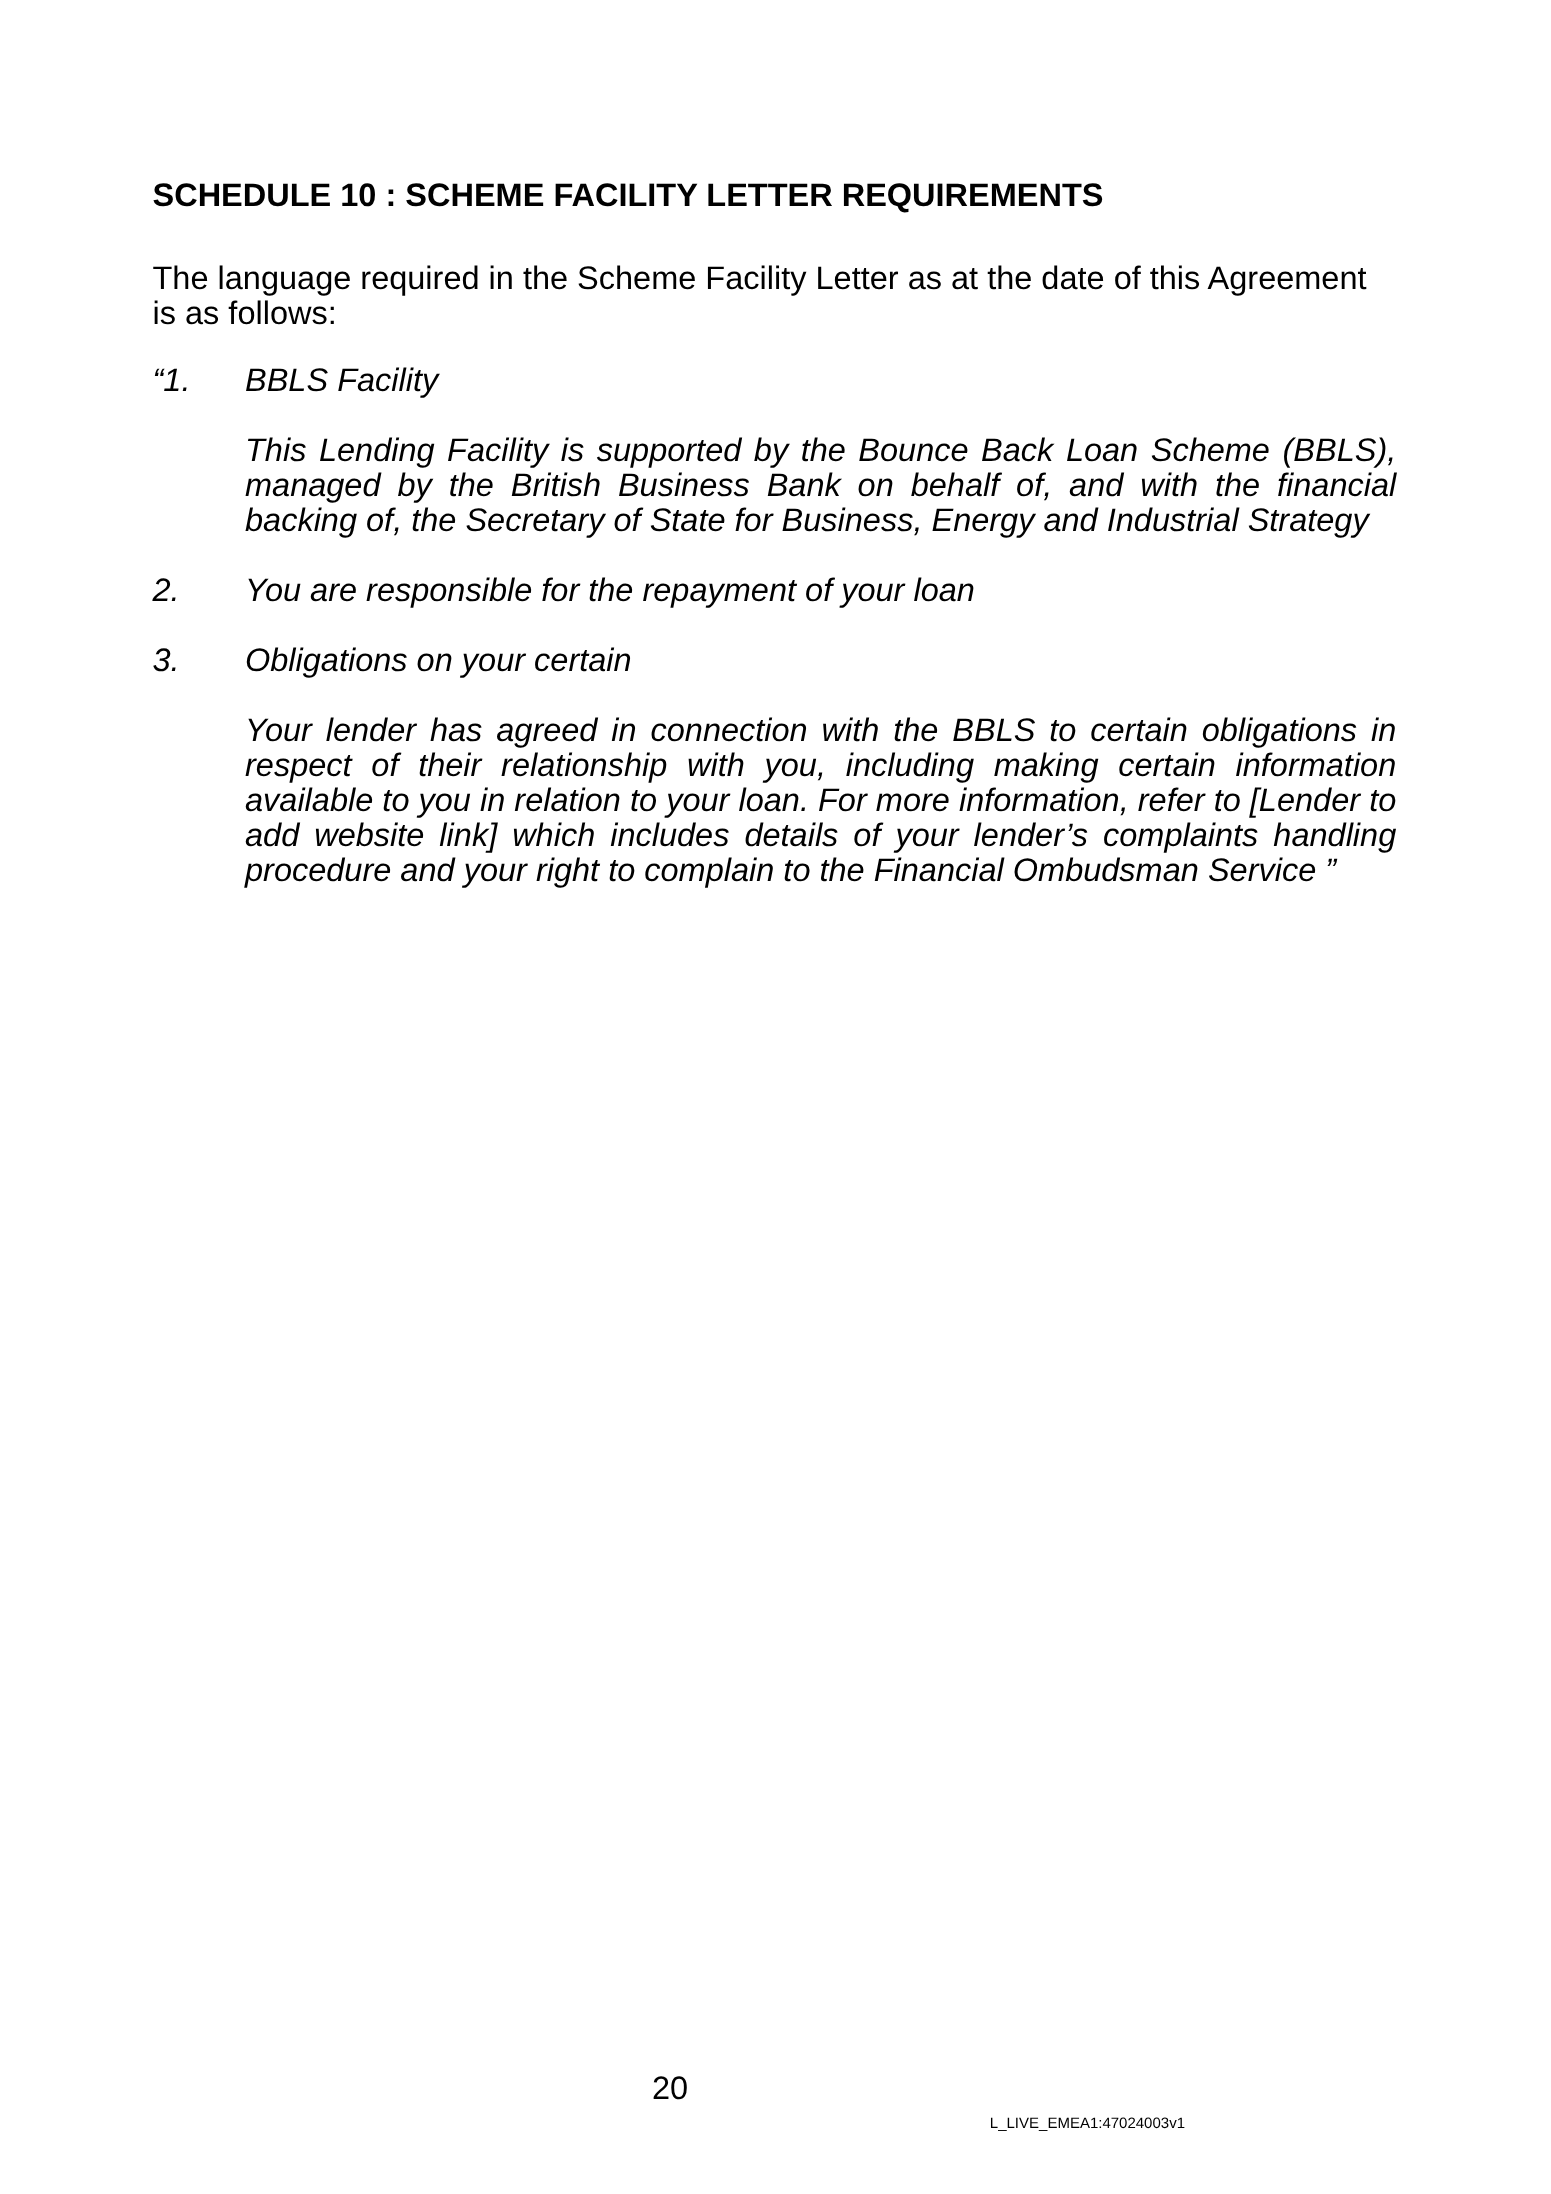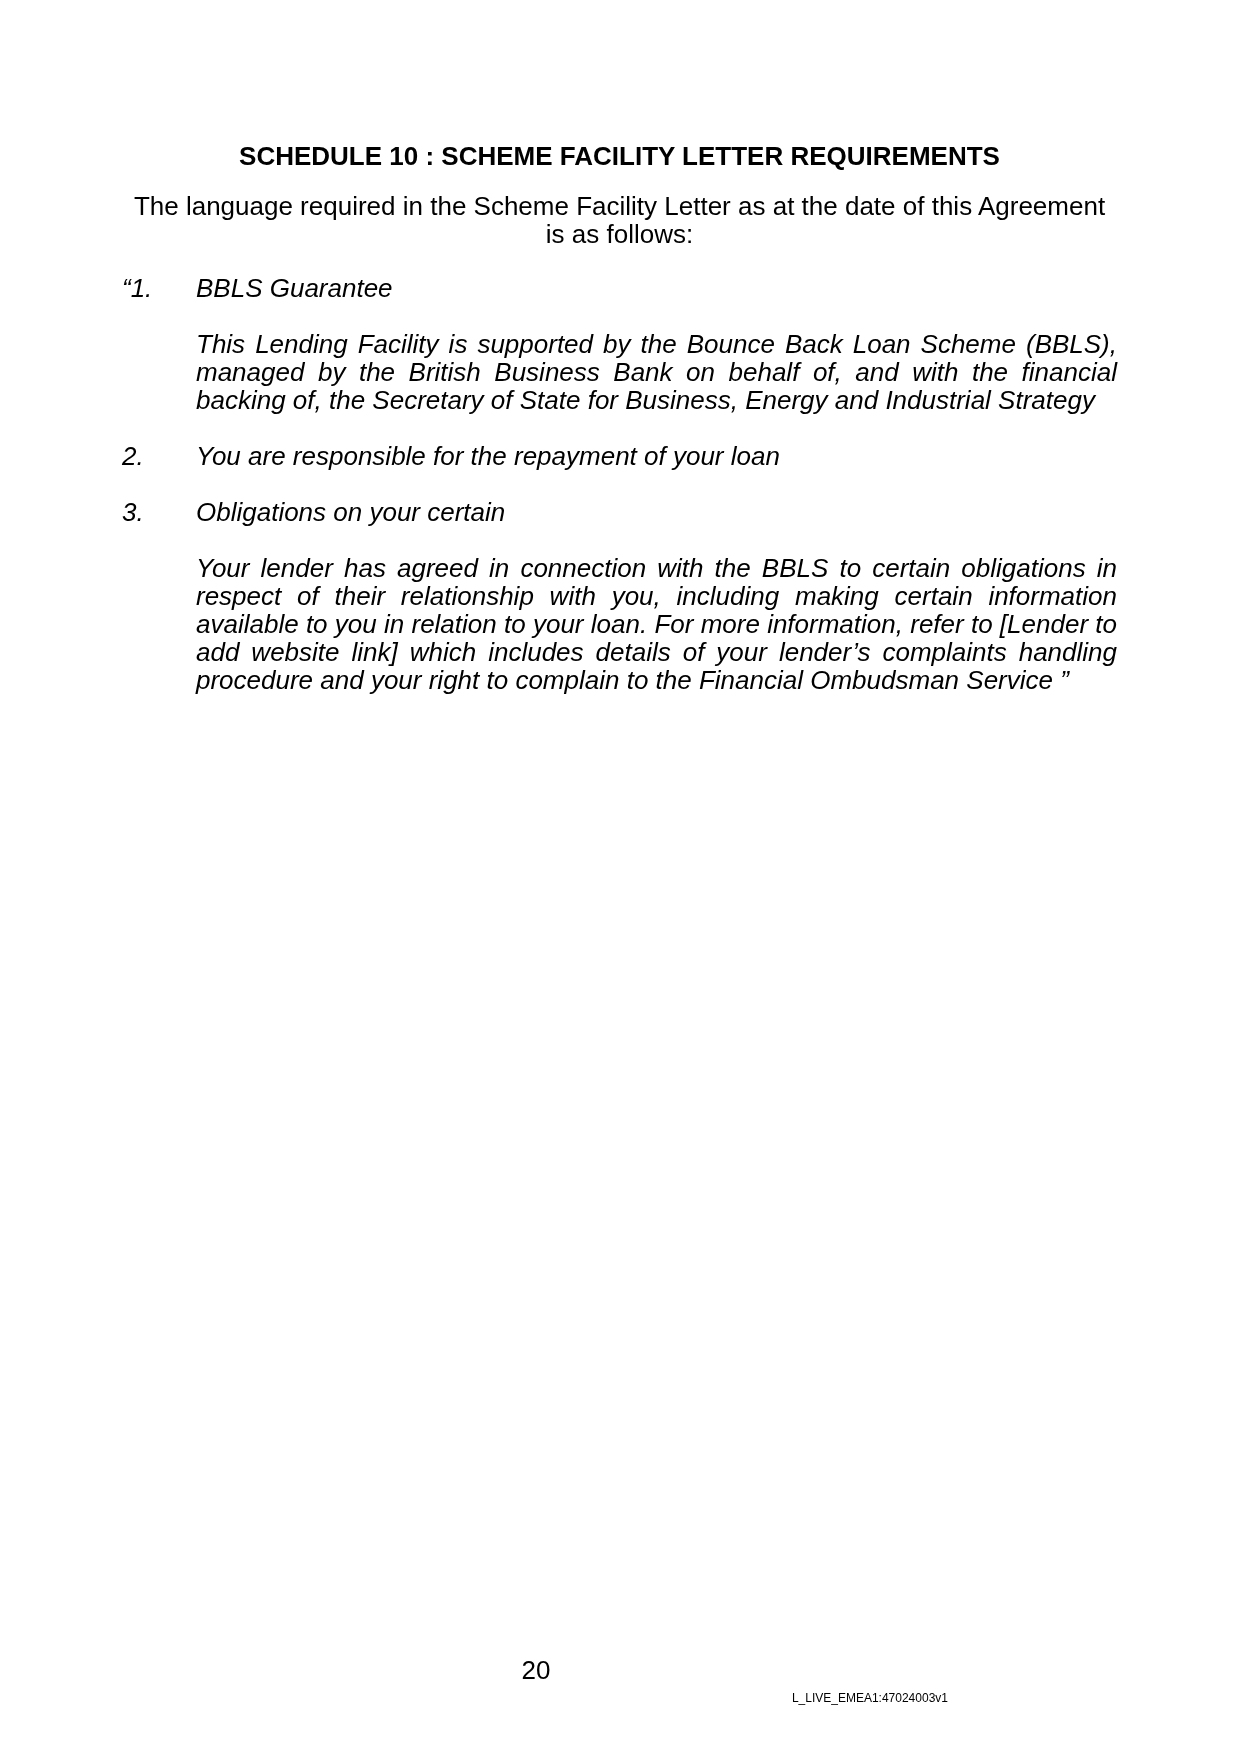--- a/index.html
+++ b/index.html
@@ -19,29 +19,28 @@
   .content {
     position: absolute;
     top: 0;
     left: 122px;
     width: 995px;
     padding-top: 142px;
     font-size: 26px;
     line-height: 28px;
   }
   .doc-title {
-    margin: 0 0 22px 0;
+    margin: 0 0 38px 0;
     font-size: 26px;
     line-height: 28px;
     font-weight: 700;
-    text-align: center;
+    text-align: left;
   }
   .intro {
     margin: 0 0 26px 0;
-    text-align: center;
   }
   .section {
     font-style: italic;
   }
   .sec-row {
     display: flex;
     margin: 0 0 28px 0;
   }
   .sec-num {
     flex: 0 0 74px;
@@ -84,21 +83,21 @@
 <div class="page">
   <div class="content">
 
     <h1 class="doc-title">SCHEDULE 10 : SCHEME FACILITY LETTER REQUIREMENTS</h1>
 
     <p class="intro">The language required in the Scheme Facility Letter as at the date of this Agreement is as follows:</p>
 
     <div class="section">
       <div class="sec-row">
         <div class="sec-num">“1.</div>
-        <div class="sec-heading">BBLS Guarantee</div>
+        <div class="sec-heading">BBLS Facility</div>
       </div>
       <p class="sec-para">This Lending Facility is supported by the Bounce Back Loan Scheme (BBLS), managed by the British Business Bank on behalf of, and with the financial backing of, the Secretary of State for Business, Energy and Industrial Strategy</p>
     </div>
 
     <div class="section">
       <div class="sec-row">
         <div class="sec-num">2.</div>
         <div class="sec-heading">You are responsible for the repayment of your loan</div>
       </div>
     </div>

